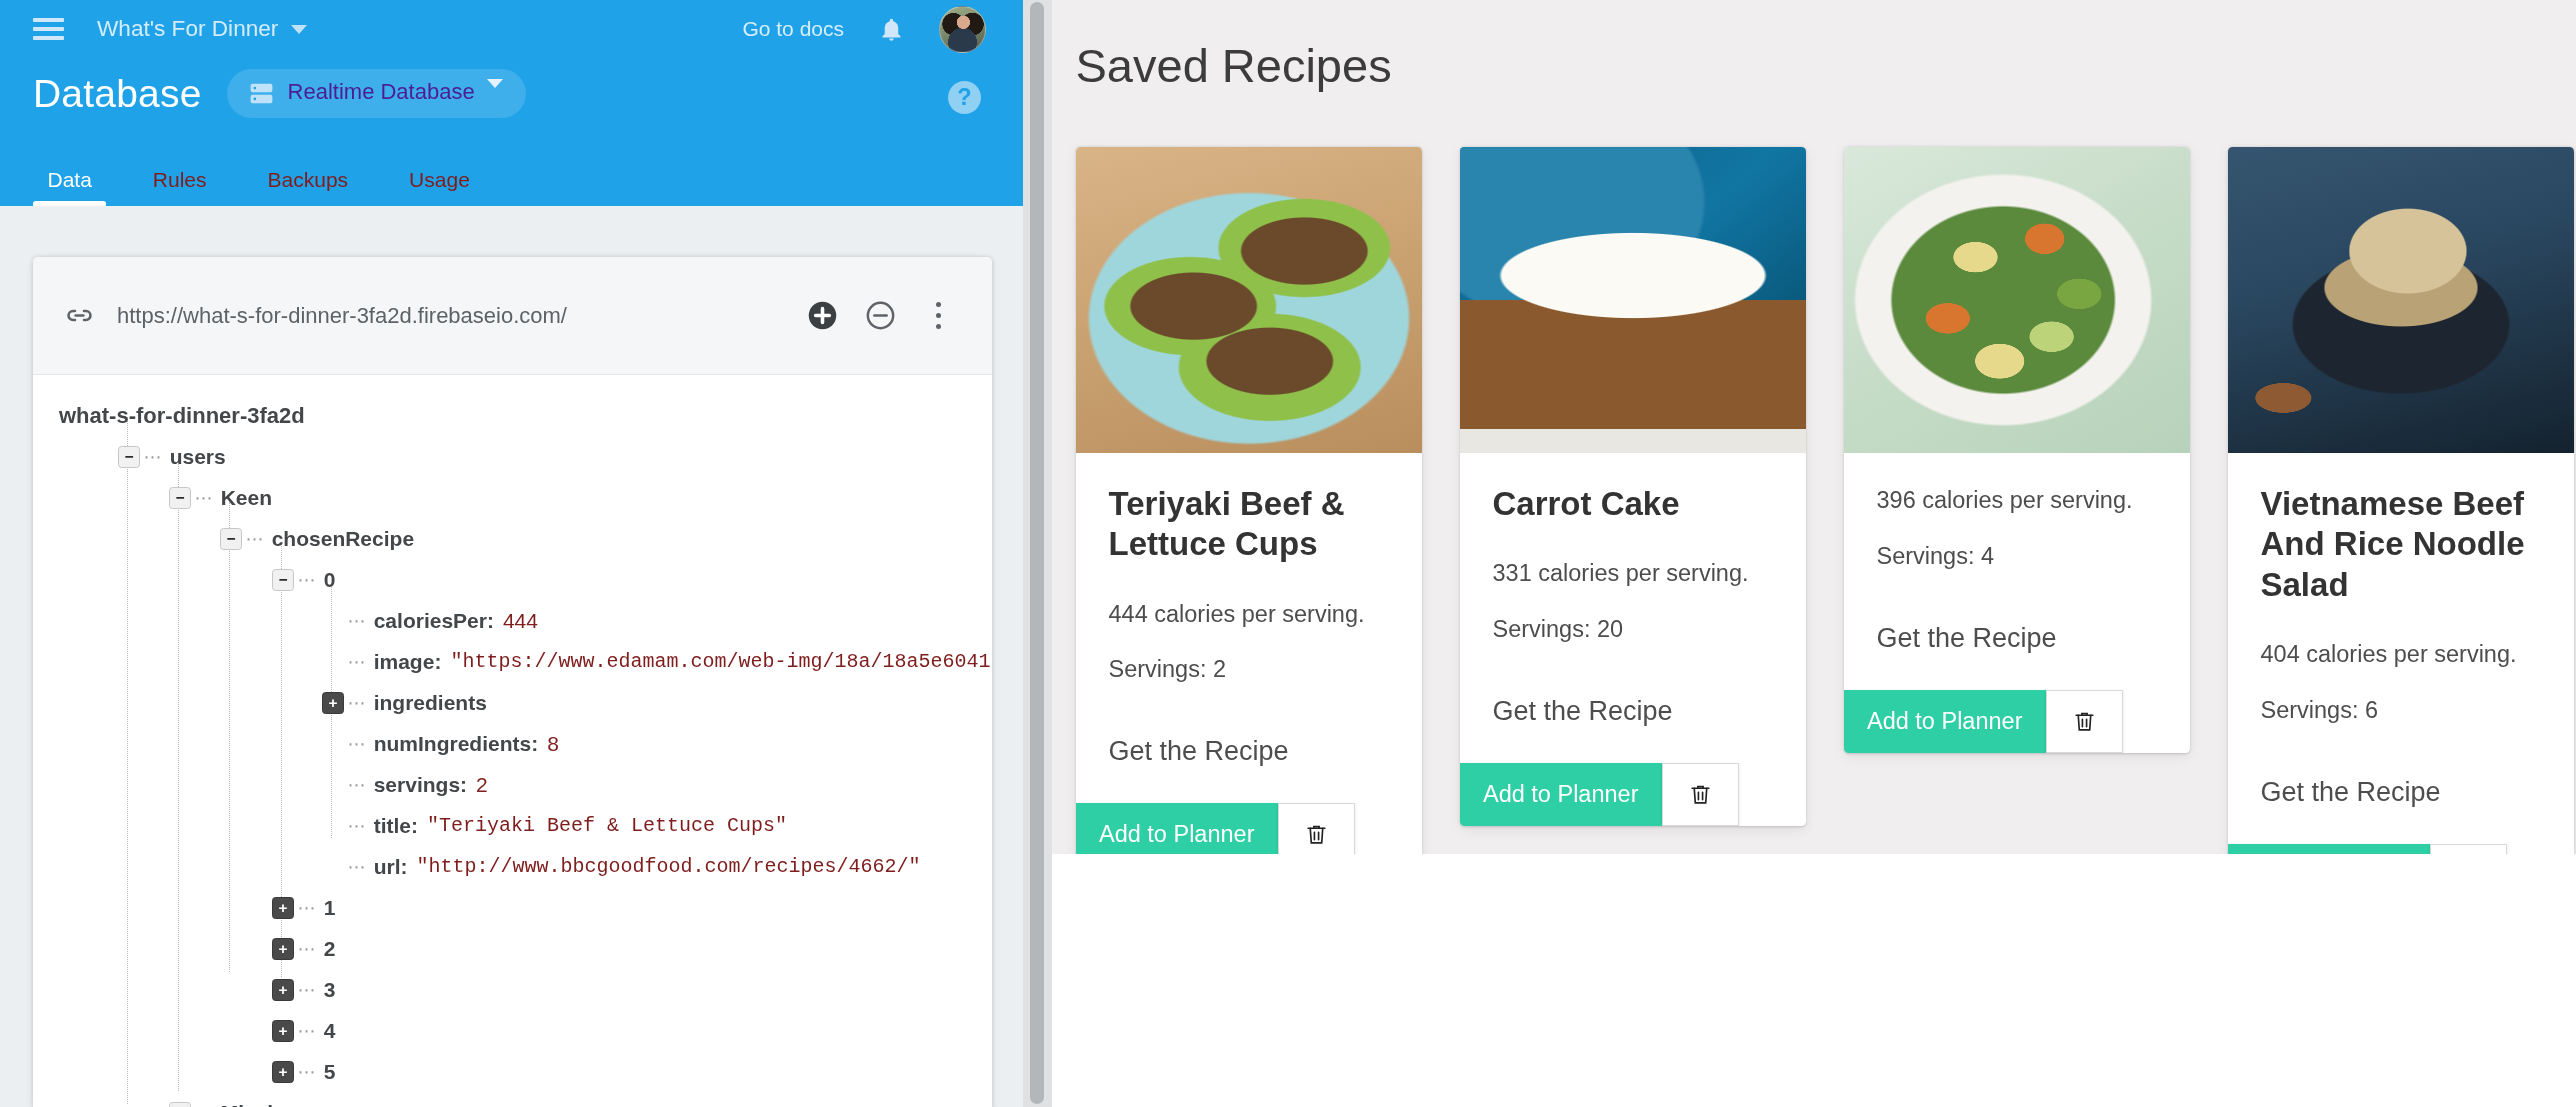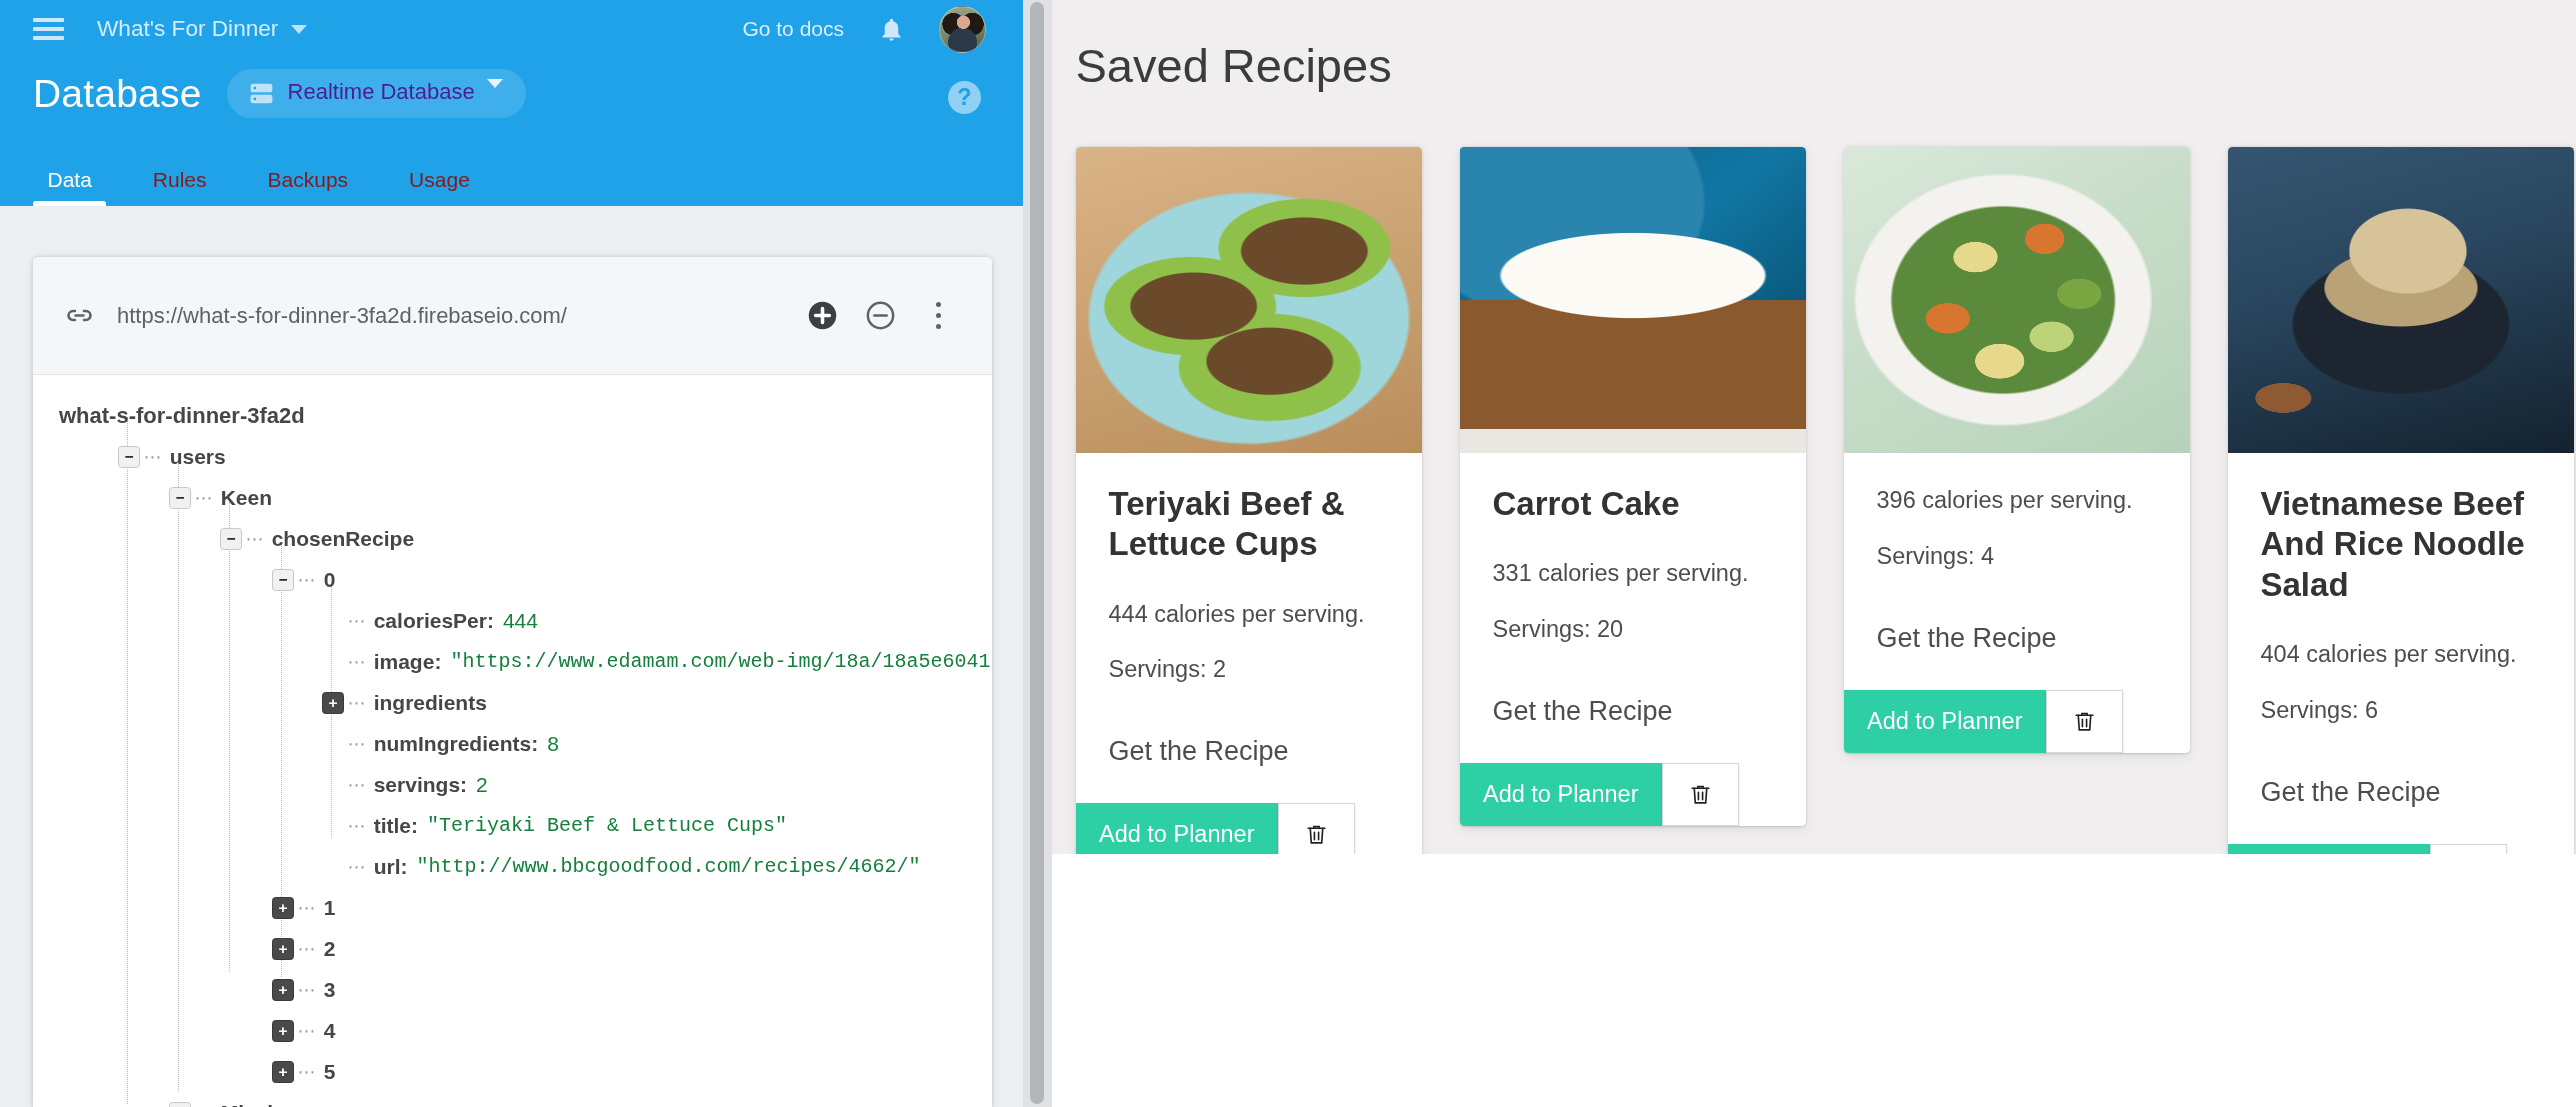--- a/index.html
+++ b/index.html
@@ -145,21 +145,21 @@
   .toggle.minus { background: #f1f1f1; border: 0.9px solid #c7c7c7; color: #222; }
   .toggle.plus  { background: #4a4a4a; border: 0.9px solid #3a3a3a; color: #fff; }
   .dots { color: #9b9b9b; font-size: 18px; letter-spacing: 0.9px; margin-right: 7.2px; }
   .node-key {
     font-size: 21px; font-weight: 700; color: #44474a;
     font-family: "Liberation Sans", sans-serif;
   }
   .node-key.root { font-size: 22px; }
   .node-key.leaf { font-weight: 700; }
   .node-val {
-    font-size: 20px; color: #15803d; margin-left: 9px;
+    font-size: 20px; color: #7f1d1d; margin-left: 9px;
     font-family: "Liberation Mono", monospace;
   }
   .node-val.num { font-family: "Liberation Sans", sans-serif; font-size: 21px; }
   .vline {
     position: absolute; width: 0; border-left: 1.8px dotted #b9b9b9;
   }
 
   
   #splitter {
     position: relative; flex: 0 0 29px; width: 29px; height: 1107px;

